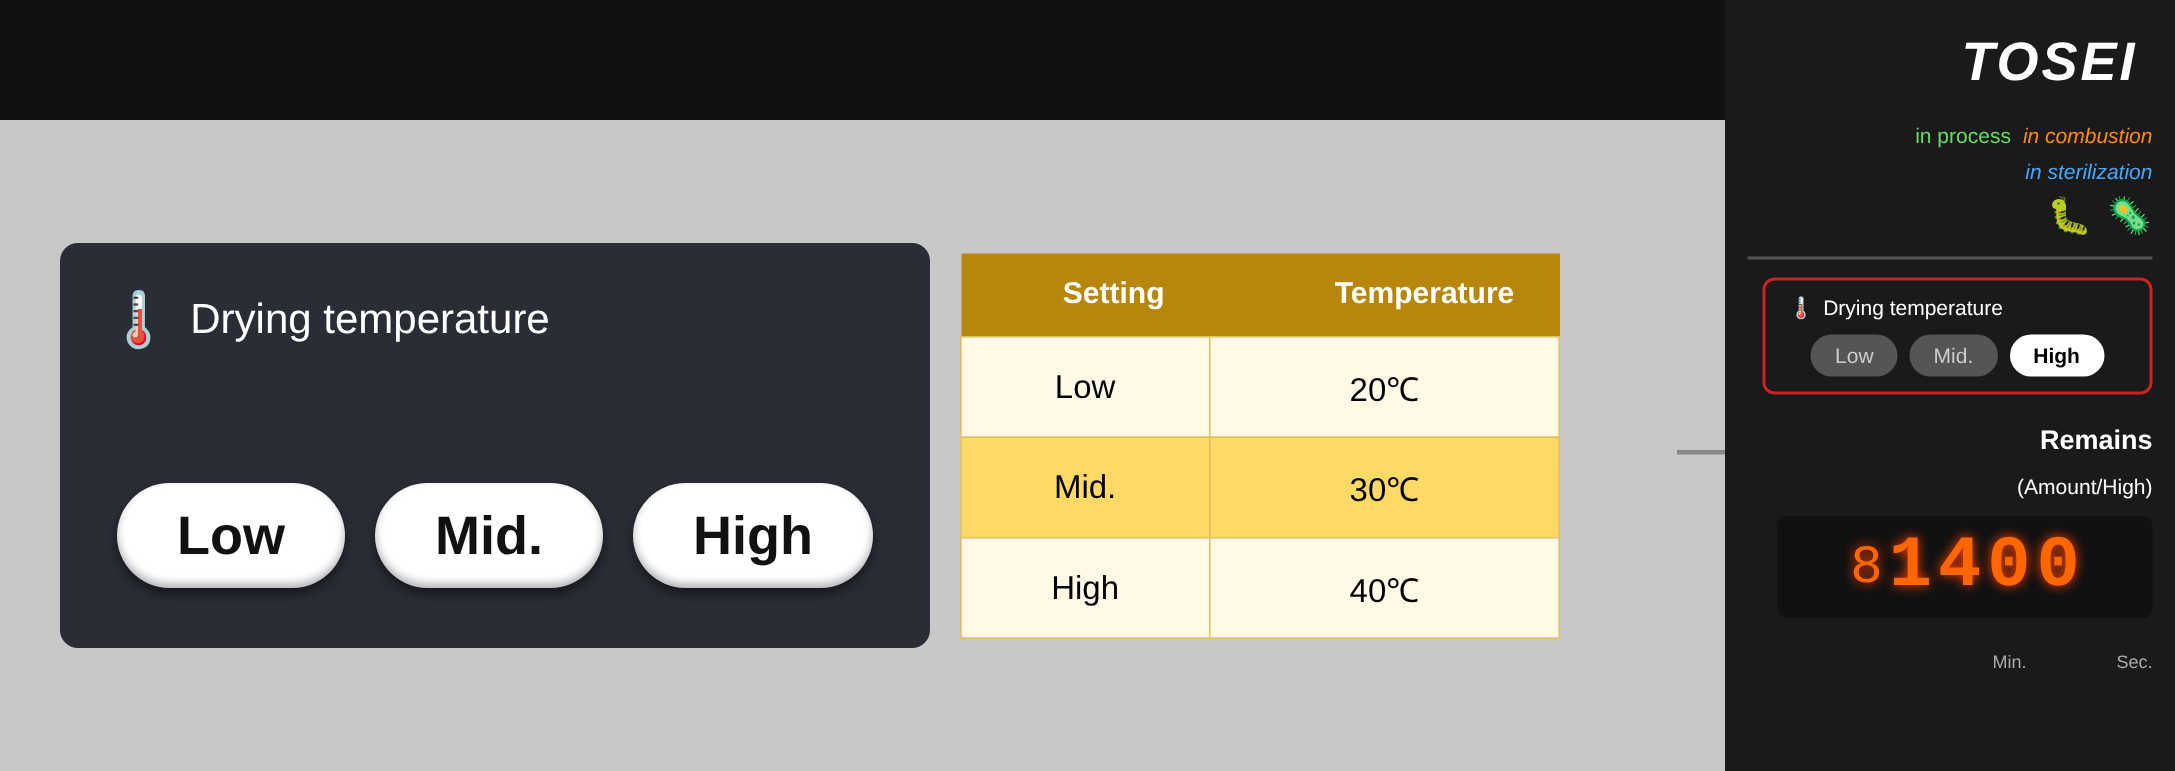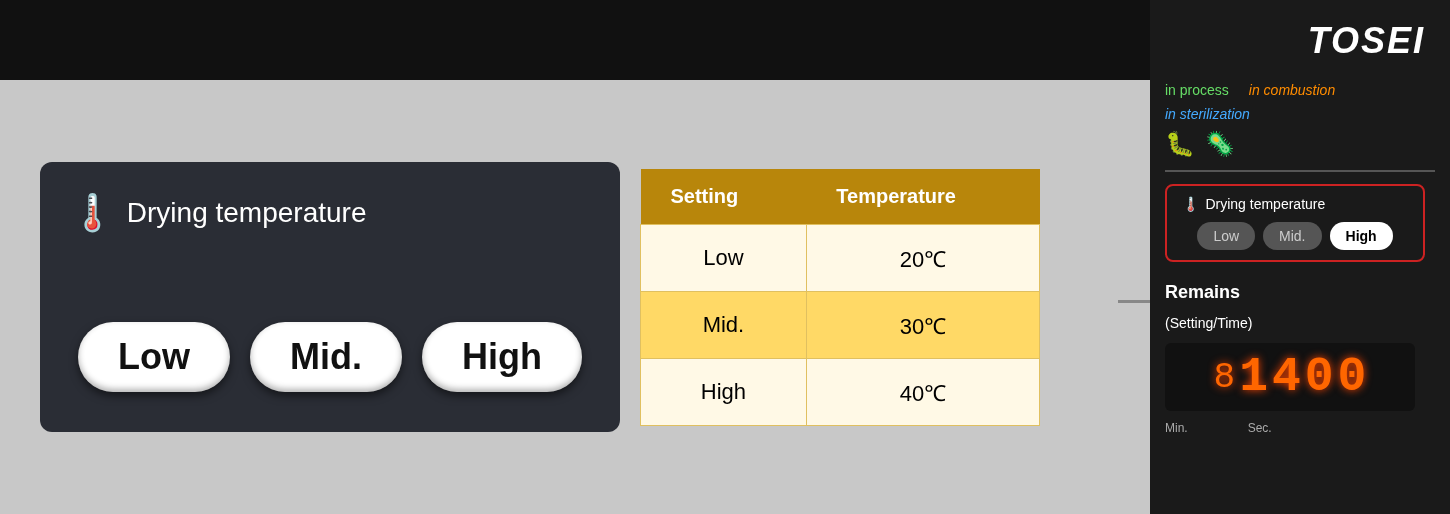--- a/index.html
+++ b/index.html
@@ -86,21 +86,21 @@
     .temp-table {
       border-collapse: collapse;
       width: 400px;
     }
 
     .temp-table th {
       background: #b8860b;
       color: white;
       padding: 16px 30px;
       font-size: 20px;
-      text-align: left;
+      text-align: right;
     }
 
     .temp-table td {
       padding: 18px 30px;
       font-size: 22px;
       text-align: center;
       border: 1px solid #e0c060;
     }
 
     .temp-table tr:nth-child(odd) td {
@@ -114,38 +114,38 @@
     
     .right-sidebar {
       position: absolute;
       top: 0;
       right: 0;
       width: 300px;
       height: 514px;
       background: #1a1a1a;
       display: flex;
       flex-direction: column;
-      align-items: flex-start;
+      align-items: flex-end;
       padding: 20px 15px;
     }
 
     .tosei-logo {
       font-size: 36px;
       font-weight: 900;
       color: white;
       font-style: italic;
       letter-spacing: 2px;
       margin-bottom: 20px;
       align-self: flex-end;
       margin-right: 10px;
     }
 
     .status-row {
       display: flex;
-      gap: 20px;
+      gap: 8px;
       margin-bottom: 8px;
     }
 
     .status-in-process {
       color: #66dd66;
       font-size: 14px;
     }
 
     .status-in-combustion {
       color: #ff8c00;
@@ -262,21 +262,21 @@
       color: #ff6600;
       font-family: 'Courier New', monospace;
       text-shadow: 0 0 8px #ff4400;
     }
 
     .time-labels {
       display: flex;
       gap: 60px;
       color: #aaa;
       font-size: 12px;
-      margin-top: 2px;
+      margin-top: 14px;
     }
 
     
     .arrow-connector {
       position: absolute;
       top: 300px;
       left: 1118px;
       width: 40px;
       height: 3px;
       background: #888;
@@ -364,21 +364,21 @@
       <span>Drying temperature</span>
     </div>
     <div class="mini-buttons">
       <button class="mini-btn">Low</button>
       <button class="mini-btn">Mid.</button>
       <button class="mini-btn active">High</button>
     </div>
   </div>
 
   <div class="remains-label">Remains</div>
-  <div class="remains-sublabel">(Setting/Time)</div>
+  <div class="remains-sublabel">(Amount/High)</div>
 
   <div class="digital-display">
     <span class="digit-small">8</span>
     <span class="digit">1</span>
     <span class="digit">4</span>
     <span class="digit">0</span>
     <span class="digit">0</span>
   </div>
 
   <div class="time-labels">

